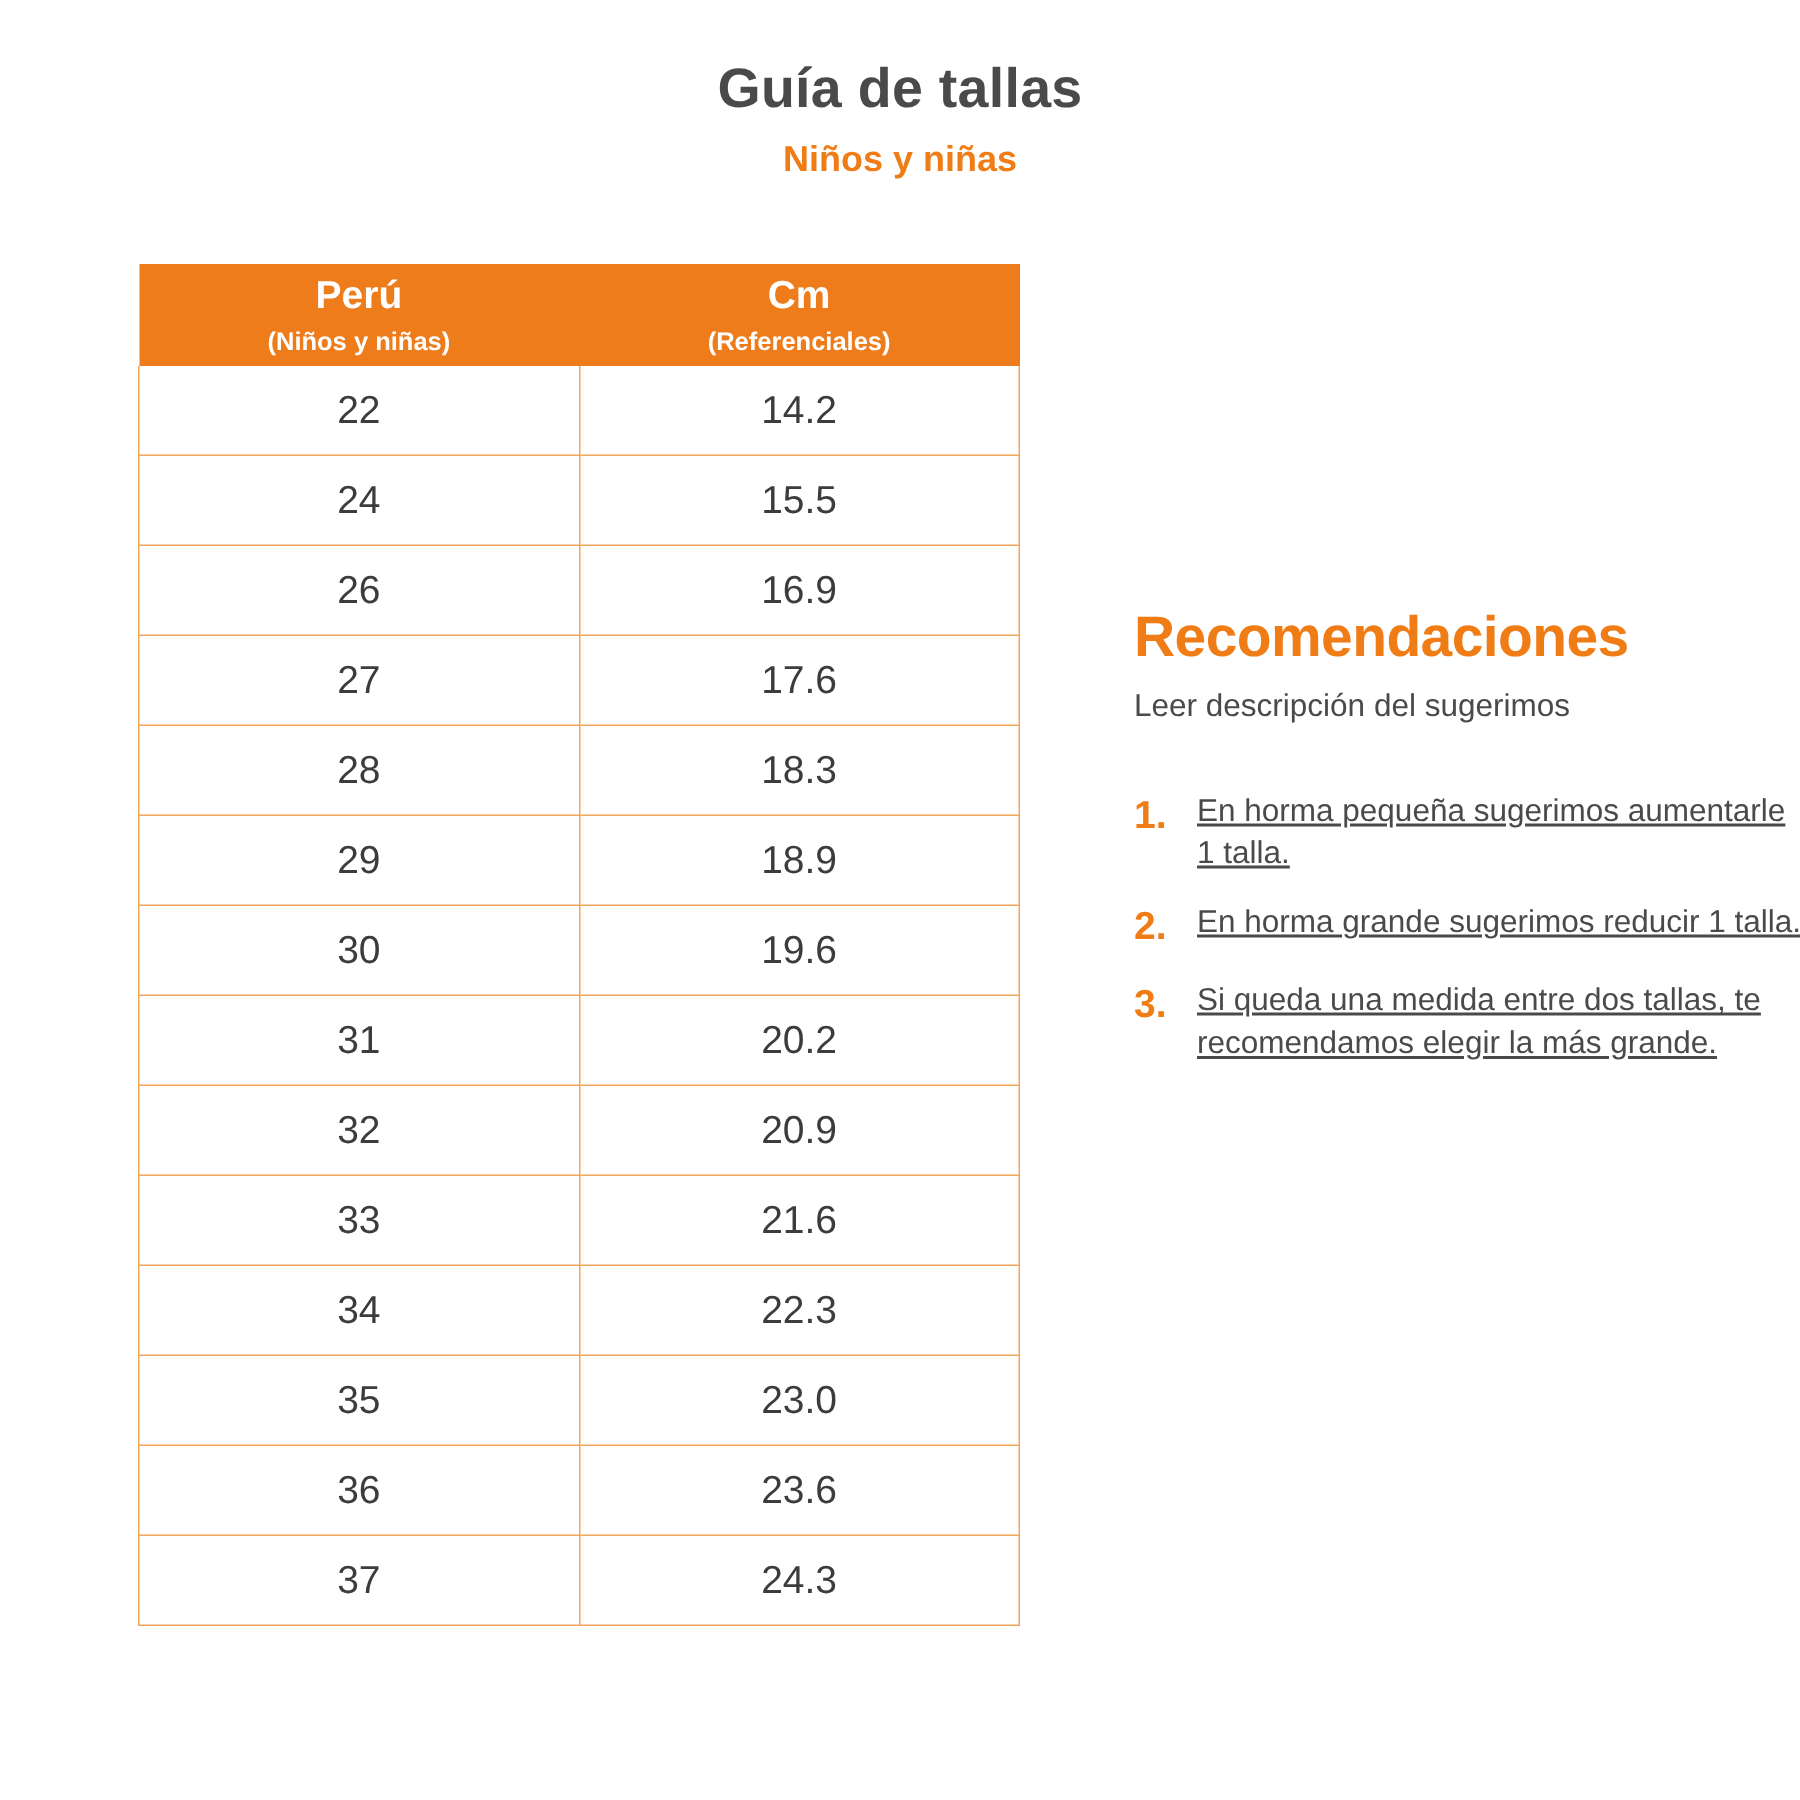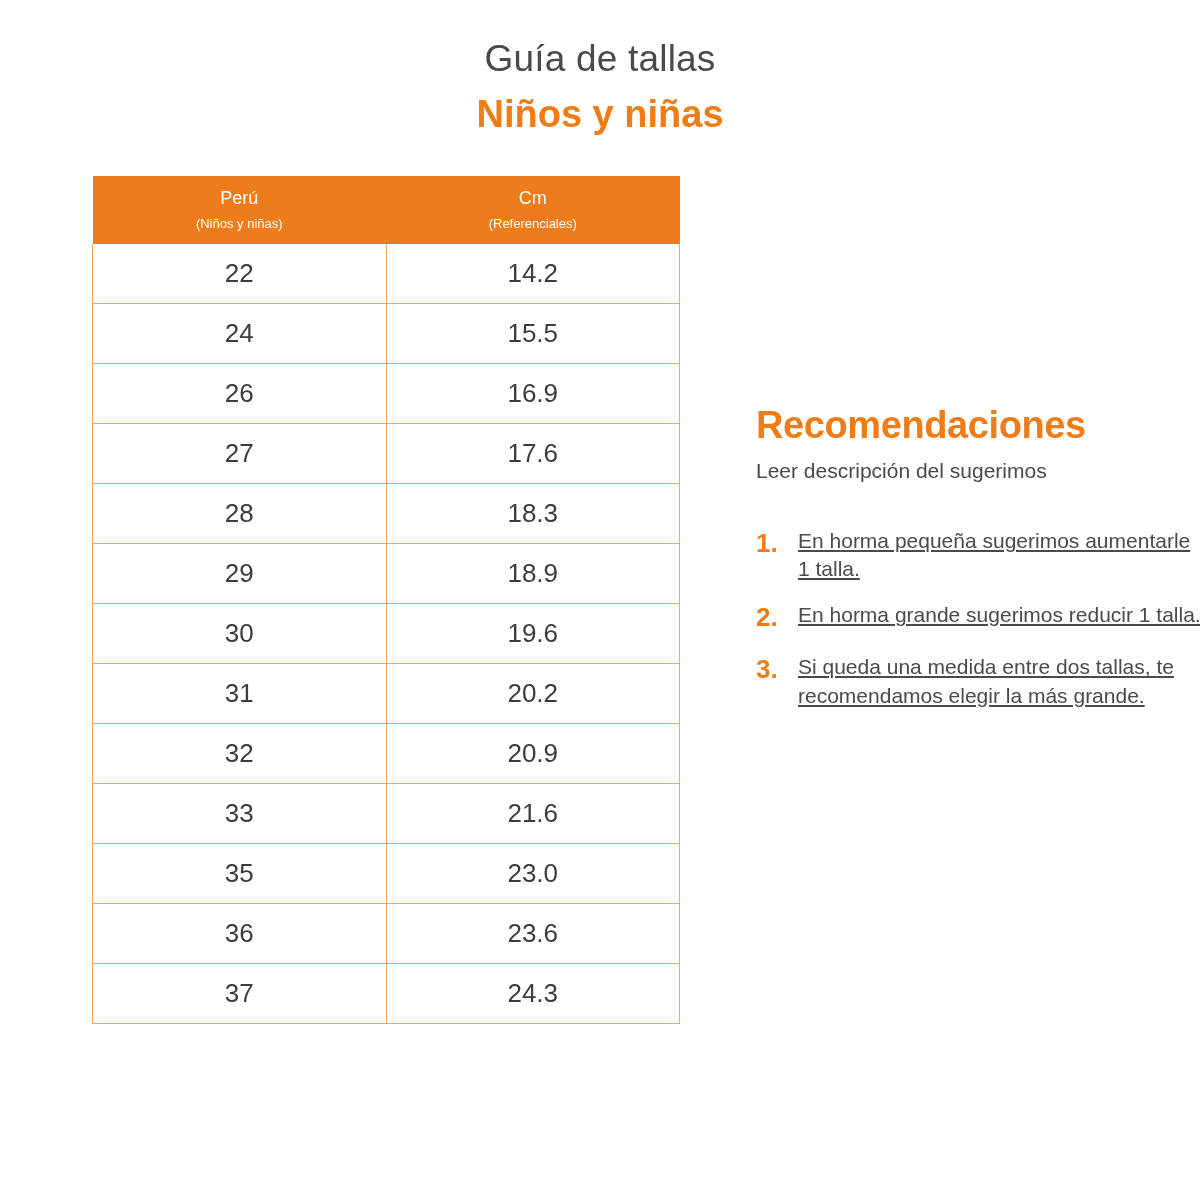--- a/index.html
+++ b/index.html
@@ -20,27 +20,27 @@
     height: 1200px;
   }
 
   
   .header {
     text-align: center;
     padding-top: 38px;
   }
   .title-main {
     font-size: 37px;
-    font-weight: 400;
+    font-weight: 700;
     color: #4a4a4a;
     letter-spacing: 0.2px;
     line-height: 1.15;
   }
   .title-sub {
-    font-size: 38px;
+    font-size: 24px;
     font-weight: bold;
     color: #f07c16;
     margin-top: 12px;
     line-height: 1.15;
   }
 
   
   .table-wrap {
     position: absolute;
     left: 92px;
@@ -54,28 +54,28 @@
   }
   table.size-table th {
     background: #ef7c1a;
     color: #ffffff;
     height: 68px;
     vertical-align: middle;
     padding: 0;
     border: none;
   }
   .th-main {
-    font-size: 18px;
-    font-weight: normal;
+    font-size: 26px;
+    font-weight: bold;
     line-height: 1.1;
     display: block;
   }
   .th-sub {
-    font-size: 13px;
-    font-weight: normal;
+    font-size: 17px;
+    font-weight: bold;
     display: block;
     margin-top: 8px;
   }
   table.size-table td {
     height: 57px;
     text-align: center;
     vertical-align: middle;
     font-size: 26px;
     color: #3c3c3c;
     border-bottom: 1.5px solid #f2a65a;
@@ -188,20 +188,24 @@
             <td>31</td>
             <td>20.2</td>
           </tr>
         <tr>
             <td>32</td>
             <td>20.9</td>
           </tr>
         <tr>
             <td>33</td>
             <td>21.6</td>
+          </tr>
+        <tr>
+            <td>34</td>
+            <td>22.3</td>
           </tr>
         <tr>
             <td>35</td>
             <td>23.0</td>
           </tr>
         <tr>
             <td>36</td>
             <td>23.6</td>
           </tr>
         <tr>

